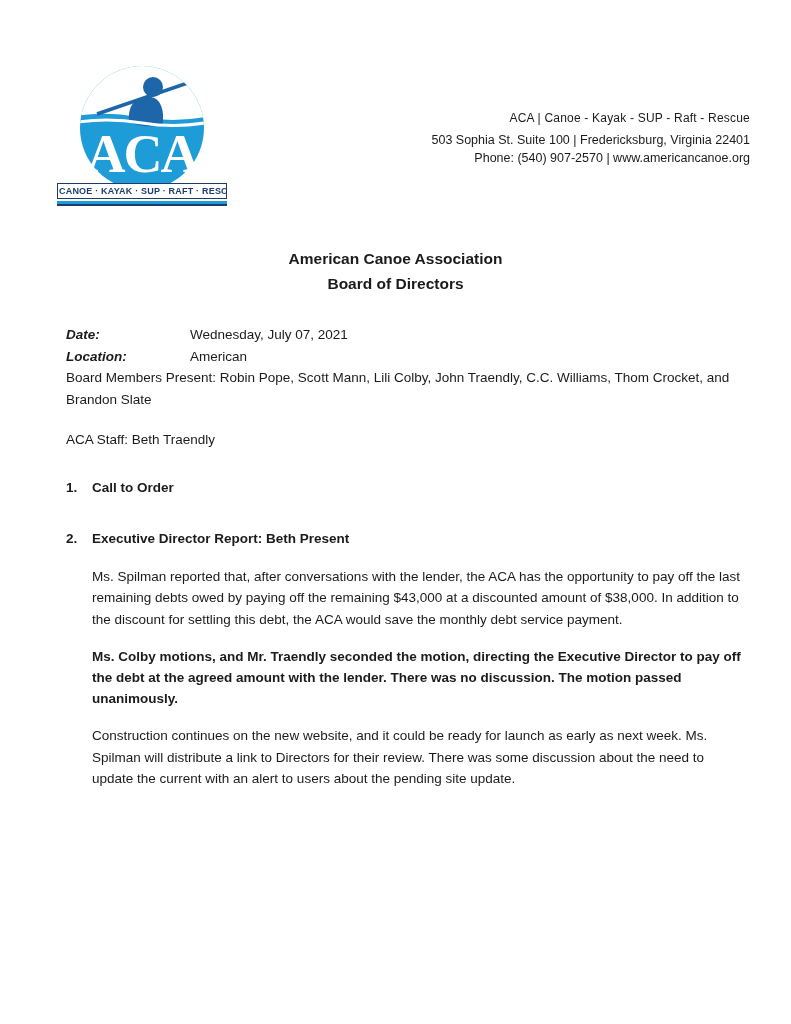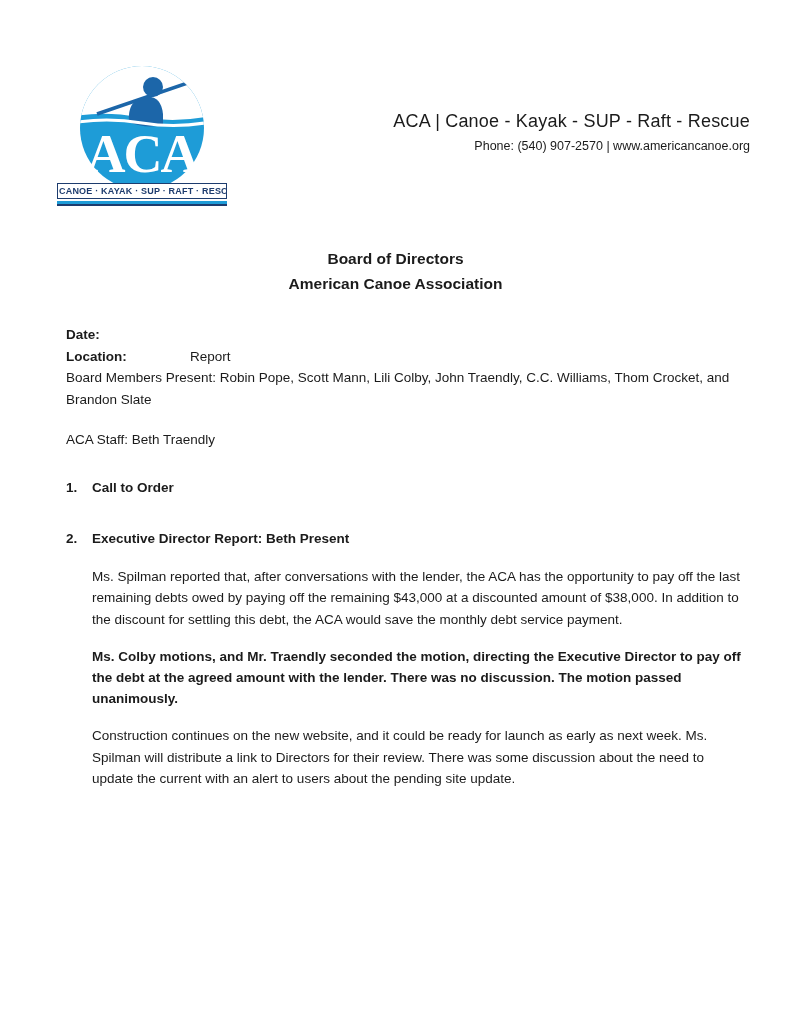--- a/index.html
+++ b/index.html
@@ -41,42 +41,42 @@
   }
   .logo-bar {
     width: 170px;
     height: 5px;
     background: #1e9cd7;
     margin-top: 2px;
     border-bottom: 2px solid #1d3c6e;
   }
 
   .brand-info { text-align: right; padding-top: 50px; line-height: 1; }
-  .brand-line1 { font-size: 18px; margin-bottom: 7px; letter-spacing: 0.2px; }
+  .brand-line1 { font-size: 12px; margin-bottom: 7px; letter-spacing: 0.2px; }
   .brand-line2, .brand-line3 { font-size: 12.5px; line-height: 18px; }
 
   
   .title-block {
     margin-top: 40px;
     text-align: center;
     font-weight: bold;
     font-size: 15.5px;
     line-height: 25px;
   }
   .title-minutes { margin-top: 20px; }
 
   
   .doc-body {
     padding: 0 46px 0 66px;
     font-size: 13.5px;
     line-height: 21.5px;
   }
   .meta { margin-top: 28px; }
   .meta-row { display: flex; }
-  .meta-label { font-weight: bold; width: 124px; flex: none; }
+  .meta-label { font-weight: bold; width: 124px; flex: none; font-style: italic; }
   .meta-staff { margin-top: 19px; }
 
   .section { margin-top: 26px; }
   .section-2 { margin-top: 30px; }
   .section-heading { display: flex; font-weight: bold; }
   .section-number { width: 26px; flex: none; }
   .section-body { padding-left: 26px; }
   .para { margin-top: 16px; }
   .para-bold { font-weight: bold; line-height: 21px; }
 </style>
@@ -102,38 +102,40 @@
           <path d="M0,64 Q42,54 85,61 Q128,68 170,56" stroke="#ffffff" stroke-width="3" fill="none"></path>
         </g>
         <text x="85" y="110" text-anchor="middle" font-family="Liberation Serif, serif" font-weight="bold" font-size="54" letter-spacing="-2" fill="#ffffff">ACA</text>
       </svg>
       <div class="logo-banner">CANOE · KAYAK · SUP · RAFT · RESCUE</div>
       <div class="logo-bar"></div>
     </div>
 
     <div class="brand-info">
       <div class="brand-line1">ACA | Canoe - Kayak - SUP - Raft - Rescue</div>
+      <div class="brand-line2">503 Sophia St. Suite 100 | Fredericksburg, Virginia 22401</div>
       <div class="brand-line3">Phone: (540) 907-2570 | www.americancanoe.org</div>
     </div>
   </div>
 
   <div class="title-block">
+    <div>American Canoe Association</div>
     <div>Board of Directors</div>
-    <div>American Canoe Association</div>
   </div>
 
   <div class="doc-body">
 
     <div class="meta">
       <div class="meta-row">
         <span class="meta-label">Date:</span>
+        <span>Wednesday, July 07, 2021</span>
       </div>
       <div class="meta-row">
         <span class="meta-label">Location:</span>
-        <span>Report</span>
+        <span>American</span>
       </div>
       <div>Board Members Present: Robin Pope, Scott Mann, Lili Colby, John Traendly, C.C. Williams, Thom Crocket, and Brandon Slate</div>
       <div class="meta-staff">ACA Staff: Beth Traendly</div>
     </div>
 
     <div class="section">
       <div class="section-heading">
         <span class="section-number">1.</span>
         <span>Call to Order</span>
       </div>

